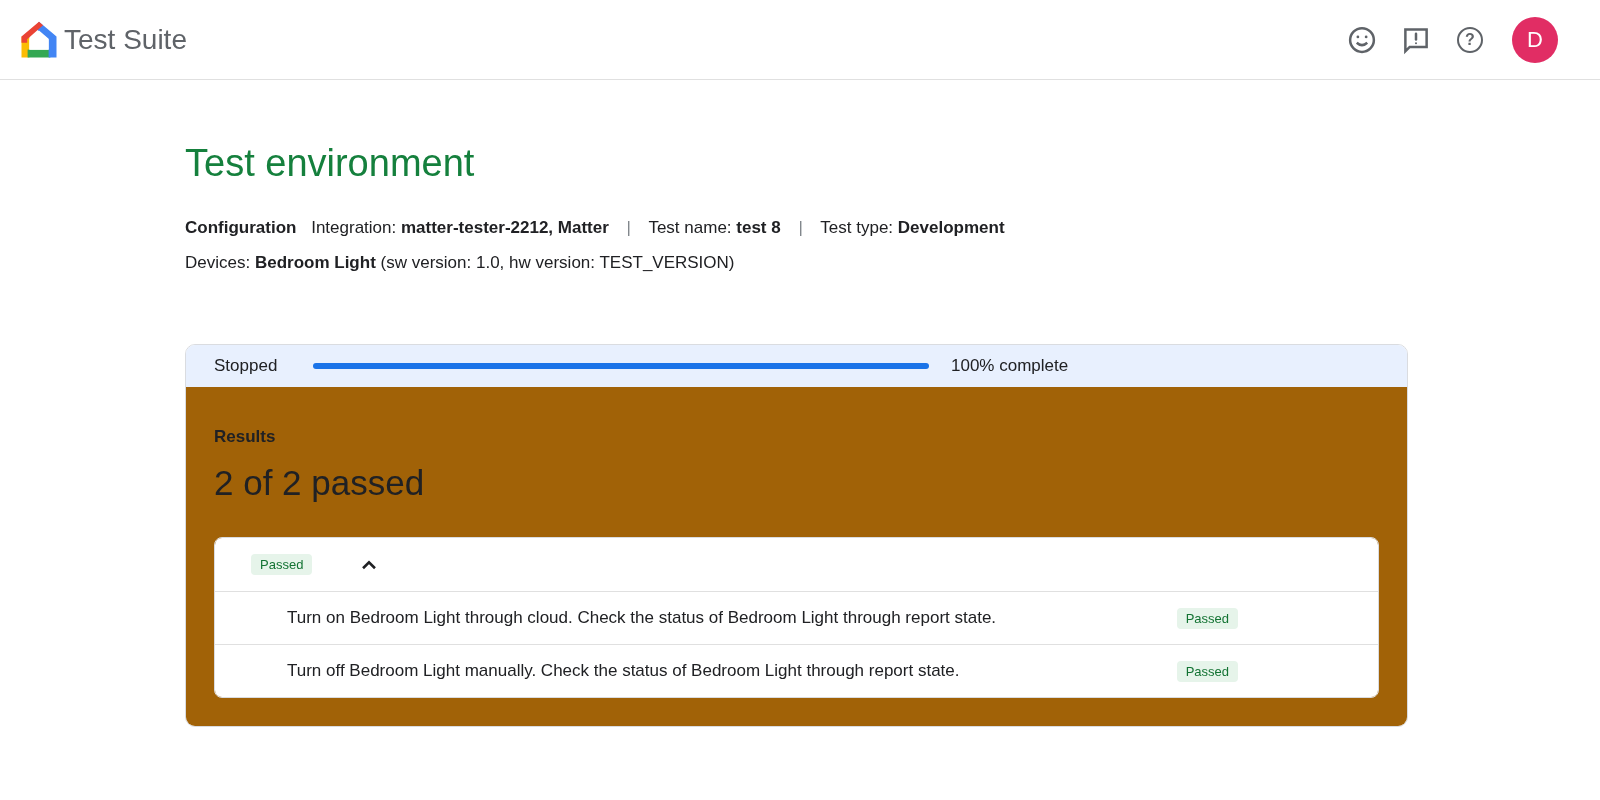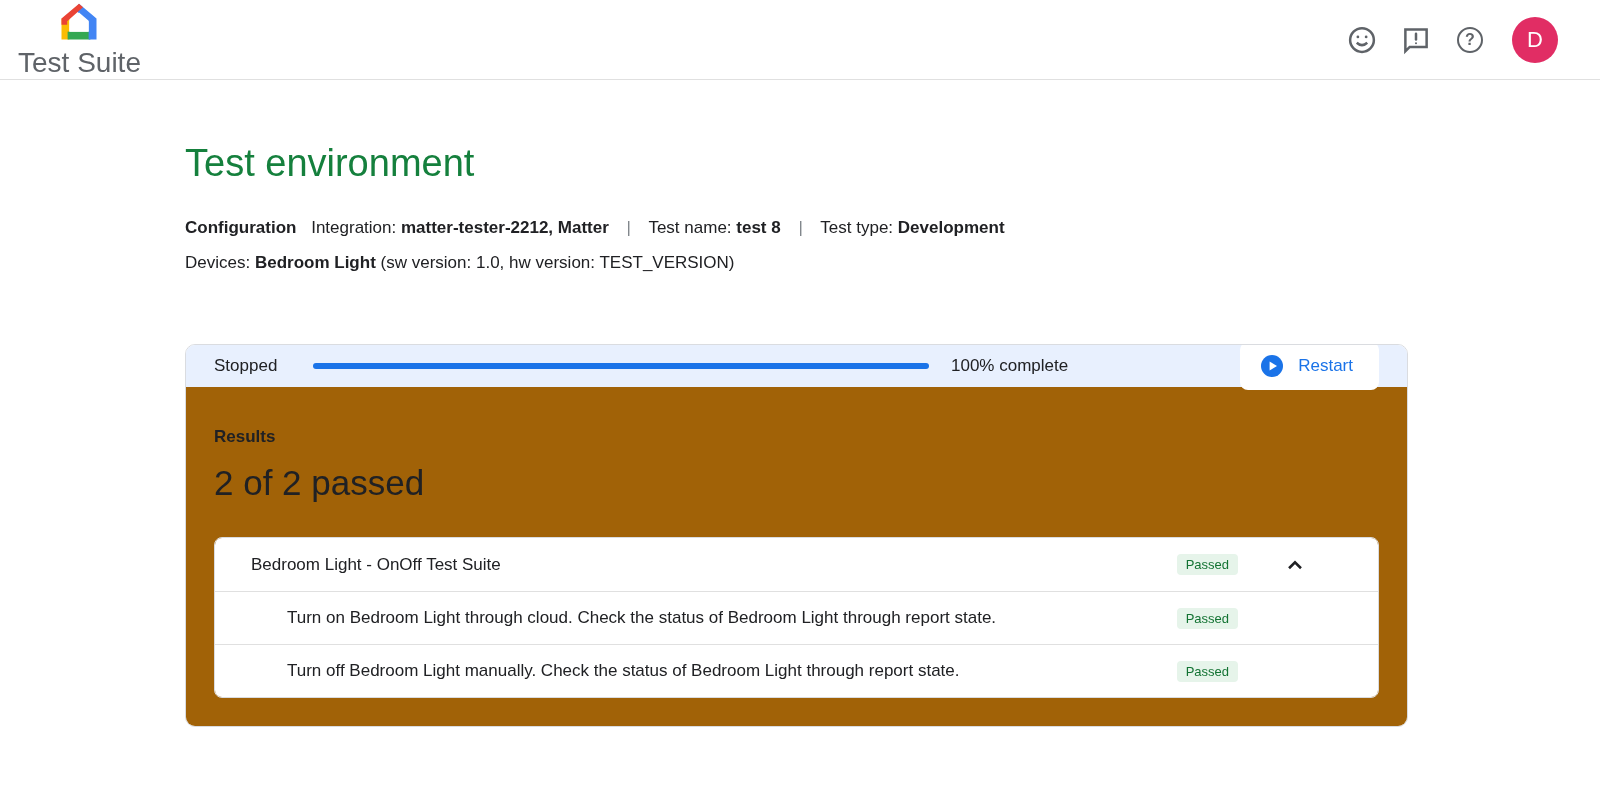--- a/index.html
+++ b/index.html
@@ -4,21 +4,21 @@
 <style>
   * { box-sizing: border-box; margin: 0; padding: 0; }
   html, body { width: 1600px; height: 800px; background: #fff; overflow: hidden; }
   body { font-family: "Liberation Sans", "DejaVu Sans", sans-serif; color: #202124; }
 
   
   .app-header {
     height: 80px; display: flex; align-items: center; justify-content: space-between;
     padding: 0 42px 0 18px; border-bottom: 1px solid #e0e0e0; background: #fff;
   }
-  .brand { display: flex; align-items: center; gap: 4px; flex-direction: column; }
+  .brand { display: flex; align-items: center; gap: 4px; }
   .brand svg { display: block; }
   .app-title { font-size: 28px; color: #5f6368; letter-spacing: 0; }
   .header-actions { display: flex; align-items: center; gap: 14px; }
   .icon-btn {
     width: 40px; height: 40px; border: none; background: transparent; cursor: pointer;
     display: flex; align-items: center; justify-content: center; border-radius: 50%;
   }
   .help-ring {
     width: 26px; height: 26px; border: 2.5px solid #5f6368; border-radius: 50%;
     display: flex; align-items: center; justify-content: center;
@@ -138,36 +138,28 @@
     </div>
   </div>
 
   <section class="card">
     <div class="progress-row">
       <span class="run-status">Stopped</span>
       <div class="progress-track">
         <div class="progress-fill" style="width: 100%;"></div>
       </div>
       <span class="progress-pct">100% complete</span>
-      <button class="restart-btn">
-        <svg width="24" height="24" viewBox="0 0 24 24">
-          <circle cx="12" cy="12" r="11" fill="#1a73e8"></circle>
-          <polygon points="9.6,7.5 17,12 9.6,16.5" fill="#ffffff"></polygon>
-        </svg>
-        <span>Restart</span>
-      </button>
     </div>
 
     <div class="card-body">
       <div class="results-heading">Results</div>
       <div class="results-summary">2 of 2 passed</div>
 
       <div class="results-table">
         <div class="rrow header-row">
-          <span class="rtext">Bedroom Light - OnOff Test Suite</span>
           <span class="badge">Passed</span>
           <div class="chevron-col">
             <svg width="26" height="26" viewBox="0 0 24 24" fill="none" stroke="#202124" stroke-width="2.4">
               <polyline points="6.5,15 12,9.5 17.5,15"></polyline>
             </svg>
           </div>
         </div>
         <div class="rrow child-row">
           <span class="rtext">Turn on Bedroom Light through cloud. Check the status of Bedroom Light through report state.</span>
           <span class="badge">Passed</span>

